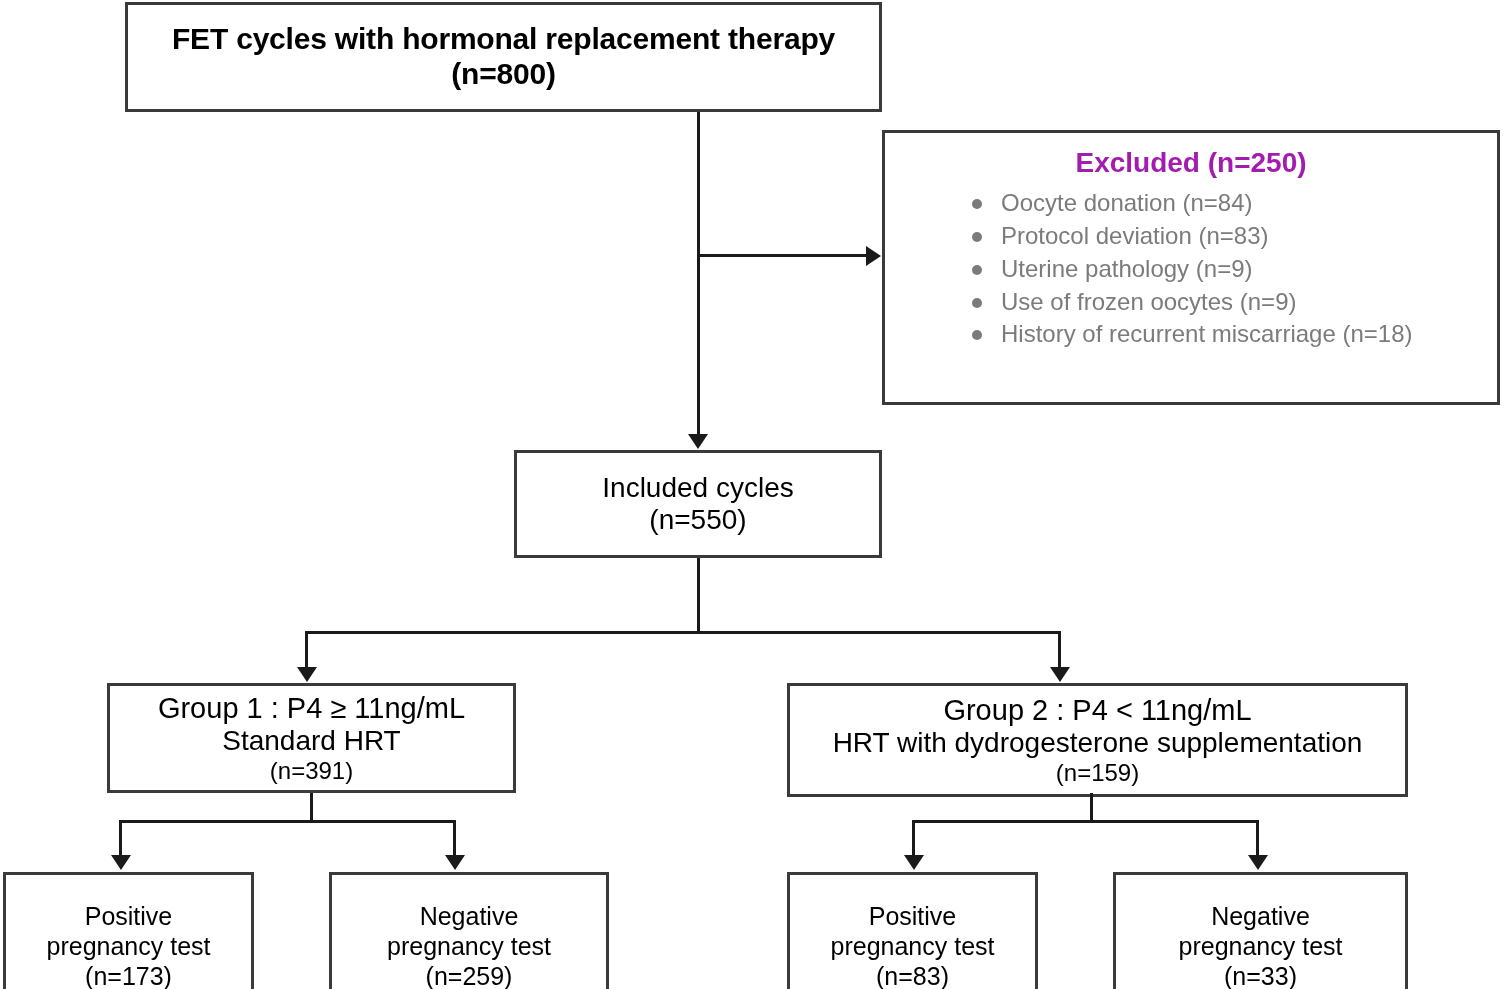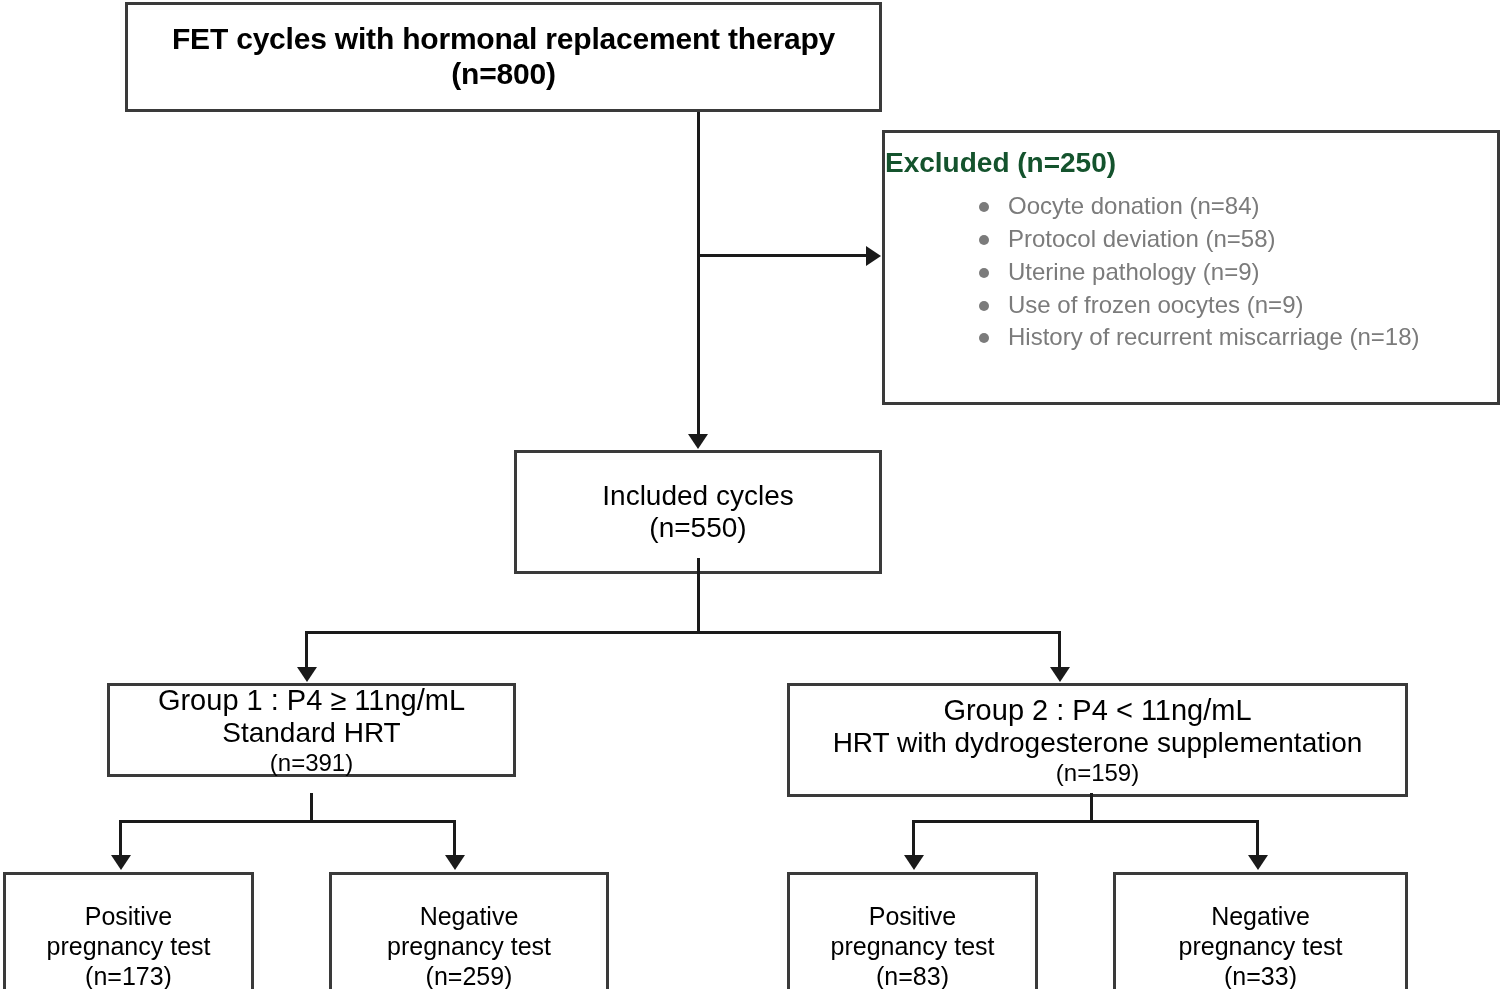--- a/index.html
+++ b/index.html
@@ -43,28 +43,28 @@
   #node-top .ln { font-size: 30px; font-weight: 700; letter-spacing: -0.2px; }
 
   
   #node-excluded {
     left: 882px; top: 130px; width: 618px; height: 275px;
     display: block;
     padding: 14px 0 0 0;
   }
   #node-excluded .excl-title {
     display: block;
-    text-align: left;
+    text-align: center;
     font-size: 28px;
     font-weight: 700;
     margin: 0 0 8px 0;
-    color: #14532d;
+    color: #a21caf;
   }
   #node-excluded ul {
-    margin: 11px;
+    margin: 4px;
     padding: 0 0 0 112px;
     list-style: none;
   }
   #node-excluded li {
     position: relative;
     font-size: 24px;
     color: #7b7b7b;
     line-height: 1.365;
     white-space: nowrap;
     text-align: left;
@@ -73,25 +73,25 @@
     position: absolute;
     left: -29px;
     top: 12px;
     width: 10px;
     height: 10px;
     border-radius: 50%;
     background: #7b7b7b;
   }
 
   
-  #node-included { left: 514px; top: 450px; width: 368px; height: 124px; }
+  #node-included { left: 514px; top: 450px; width: 368px; height: 108px; }
   #node-included .ln { font-size: 28px; }
 
   
-  #node-group1 { left: 107px; top: 683px; width: 409px; height: 94px; }
+  #node-group1 { left: 107px; top: 683px; width: 409px; height: 110px; }
   #node-group2 { left: 787px; top: 683px; width: 621px; height: 114px; }
   .group .ln-title { font-size: 29px; line-height: 1.12; white-space: nowrap; display:block;}
   .group .ln-sub { font-size: 28px; line-height: 1.14; white-space: nowrap; display:block;}
   .group .ln-n { font-size: 24px; line-height: 1.14; white-space: nowrap; display:block;}
 
   
   .outcome { height: 148px; top: 872px; }
   .outcome .ln { font-size: 25px; line-height: 1.2; }
   #node-g1-pos { left: 3px;   width: 251px; }
   #node-g1-neg { left: 329px; width: 280px; }
@@ -125,21 +125,21 @@
 
   <div class="node" id="node-top">
     <span class="ln">FET cycles with hormonal replacement therapy</span>
     <span class="ln">(n=800)</span>
   </div>
 
   <div class="node" id="node-excluded">
     <span class="excl-title">Excluded (n=250)</span>
     <ul>
       <li><span class="bullet"></span><span>Oocyte donation (n=84)</span></li>
-      <li><span class="bullet"></span><span>Protocol deviation (n=58)</span></li>
+      <li><span class="bullet"></span><span>Protocol deviation (n=83)</span></li>
       <li><span class="bullet"></span><span>Uterine pathology (n=9)</span></li>
       <li><span class="bullet"></span><span>Use of frozen oocytes (n=9)</span></li>
       <li><span class="bullet"></span><span>History of recurrent miscarriage (n=18)</span></li>
     </ul>
   </div>
 
   <div class="node" id="node-included">
     <span class="ln">Included cycles</span>
     <span class="ln">(n=550)</span>
   </div>

